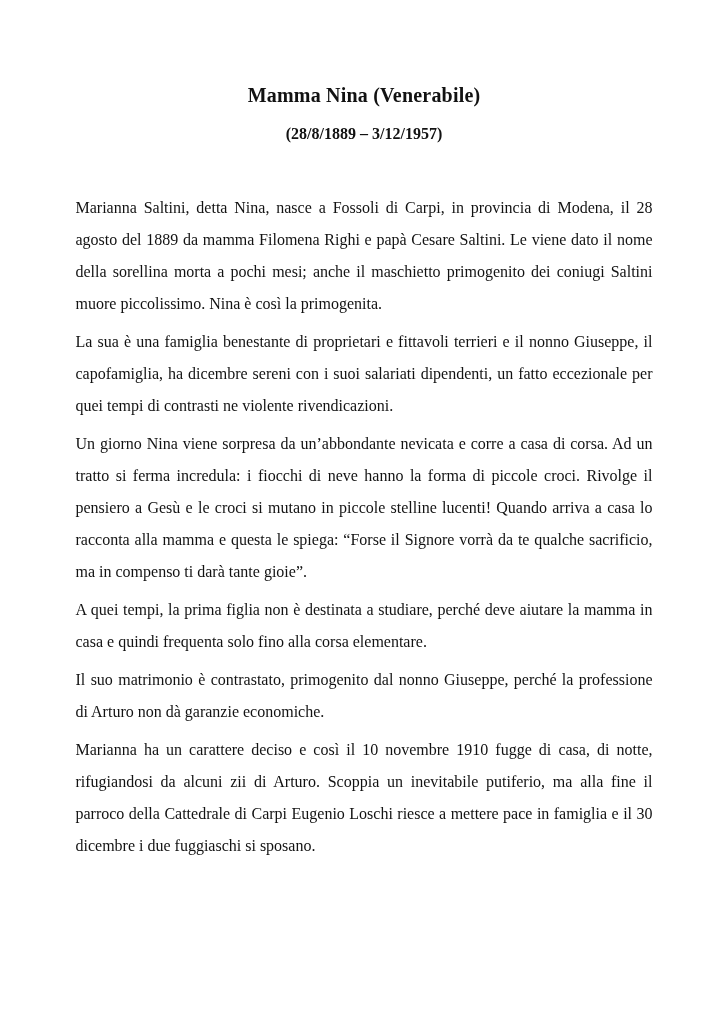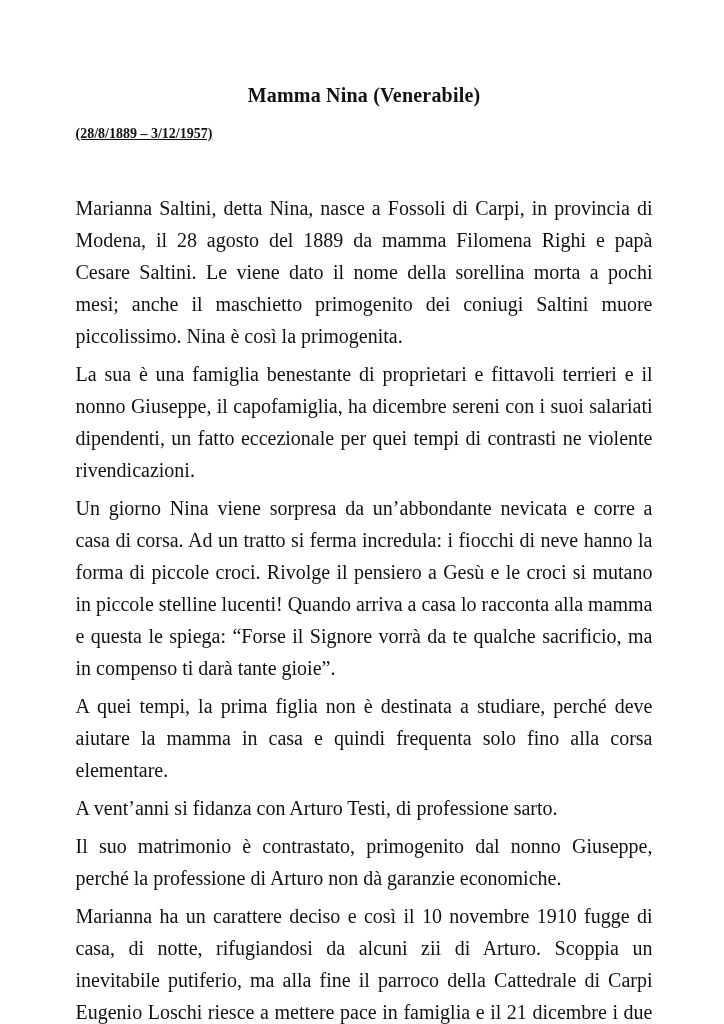--- a/index.html
+++ b/index.html
@@ -22,44 +22,43 @@
   .title {
     margin: 0;
     font-size: 20px;
     font-weight: bold;
     text-align: center;
     line-height: 26px;
     letter-spacing: 0.2px;
   }
   .subtitle {
     margin: 14px 0 0 0;
-    font-size: 14px;
+    font-size: 16px;
     font-weight: bold;
+    text-align: center;
     line-height: 24px;
-    text-decoration: underline;
   }
   .body-text {
     margin-top: 46px;
   }
   .body-text p {
     margin: 0 0 6px 0;
-    font-size: 20px;
+    font-size: 16px;
     line-height: 32px;
     text-align: justify;
     text-justify: inter-word;
   }
 </style>
 </head>
 <body>
 
 <div class="page">
   <h1 class="title">Mamma Nina (Venerabile)</h1>
   <h2 class="subtitle">(28/8/1889 – 3/12/1957)</h2>
   <div class="body-text">
     <p>Marianna Saltini, detta Nina, nasce a Fossoli di Carpi, in provincia di Modena,  il 28 agosto del 1889 da mamma Filomena Righi e papà Cesare Saltini. Le viene dato il nome della sorellina morta a pochi mesi; anche il maschietto primogenito dei coniugi Saltini muore piccolissimo. Nina è così la primogenita.</p>
     <p>La sua è una famiglia benestante di proprietari e fittavoli terrieri e il nonno Giuseppe, il capofamiglia, ha dicembre sereni con i suoi salariati dipendenti, un fatto eccezionale per quei tempi di contrasti ne violente rivendicazioni.</p>
     <p>Un giorno Nina viene sorpresa da un’abbondante nevicata e corre a casa di corsa. Ad un tratto si ferma incredula: i fiocchi di neve hanno la forma di piccole croci. Rivolge il pensiero a Gesù e le croci si mutano in piccole stelline lucenti! Quando arriva a casa lo racconta alla mamma e questa le spiega: “Forse il Signore vorrà da te qualche sacrificio, ma in compenso ti darà tante gioie”.</p>
     <p>A quei tempi, la prima figlia non è destinata a studiare, perché deve aiutare la mamma in casa e quindi frequenta solo fino alla corsa elementare.</p>
-    <p>A vent’anni si fidanza con Arturo Testi, di professione sarto.</p>
     <p>Il suo matrimonio è contrastato, primogenito dal nonno Giuseppe, perché la professione di Arturo non dà garanzie economiche.</p>
-    <p>Marianna ha un carattere deciso e così il 10 novembre 1910 fugge di casa, di notte, rifugiandosi da alcuni zii di Arturo. Scoppia un inevitabile putiferio, ma alla fine il parroco della Cattedrale di Carpi Eugenio Loschi riesce a mettere pace in famiglia e il 21 dicembre i due fuggiaschi si sposano.</p>
+    <p>Marianna ha un carattere deciso e così il 10 novembre 1910 fugge di casa, di notte, rifugiandosi da alcuni zii di Arturo. Scoppia un inevitabile putiferio, ma alla fine il parroco della Cattedrale di Carpi Eugenio Loschi riesce a mettere pace in famiglia e il 30 dicembre i due fuggiaschi si sposano.</p>
   </div>
 </div>
 
 </body></html>

